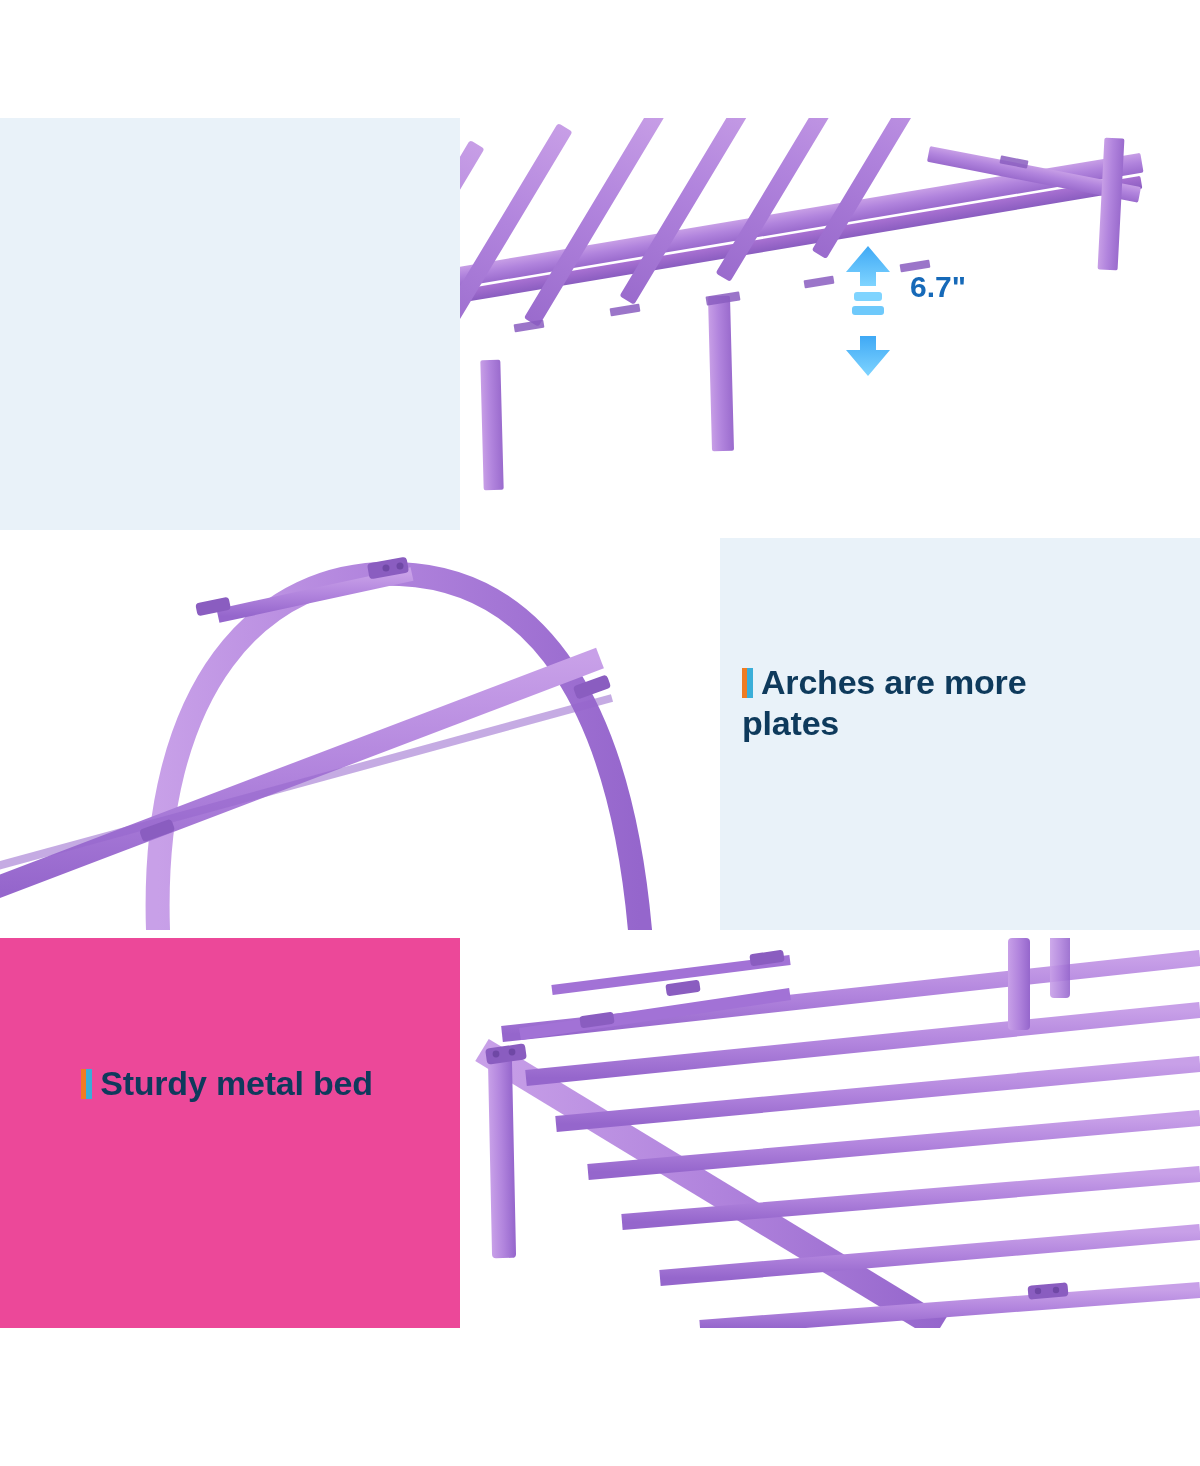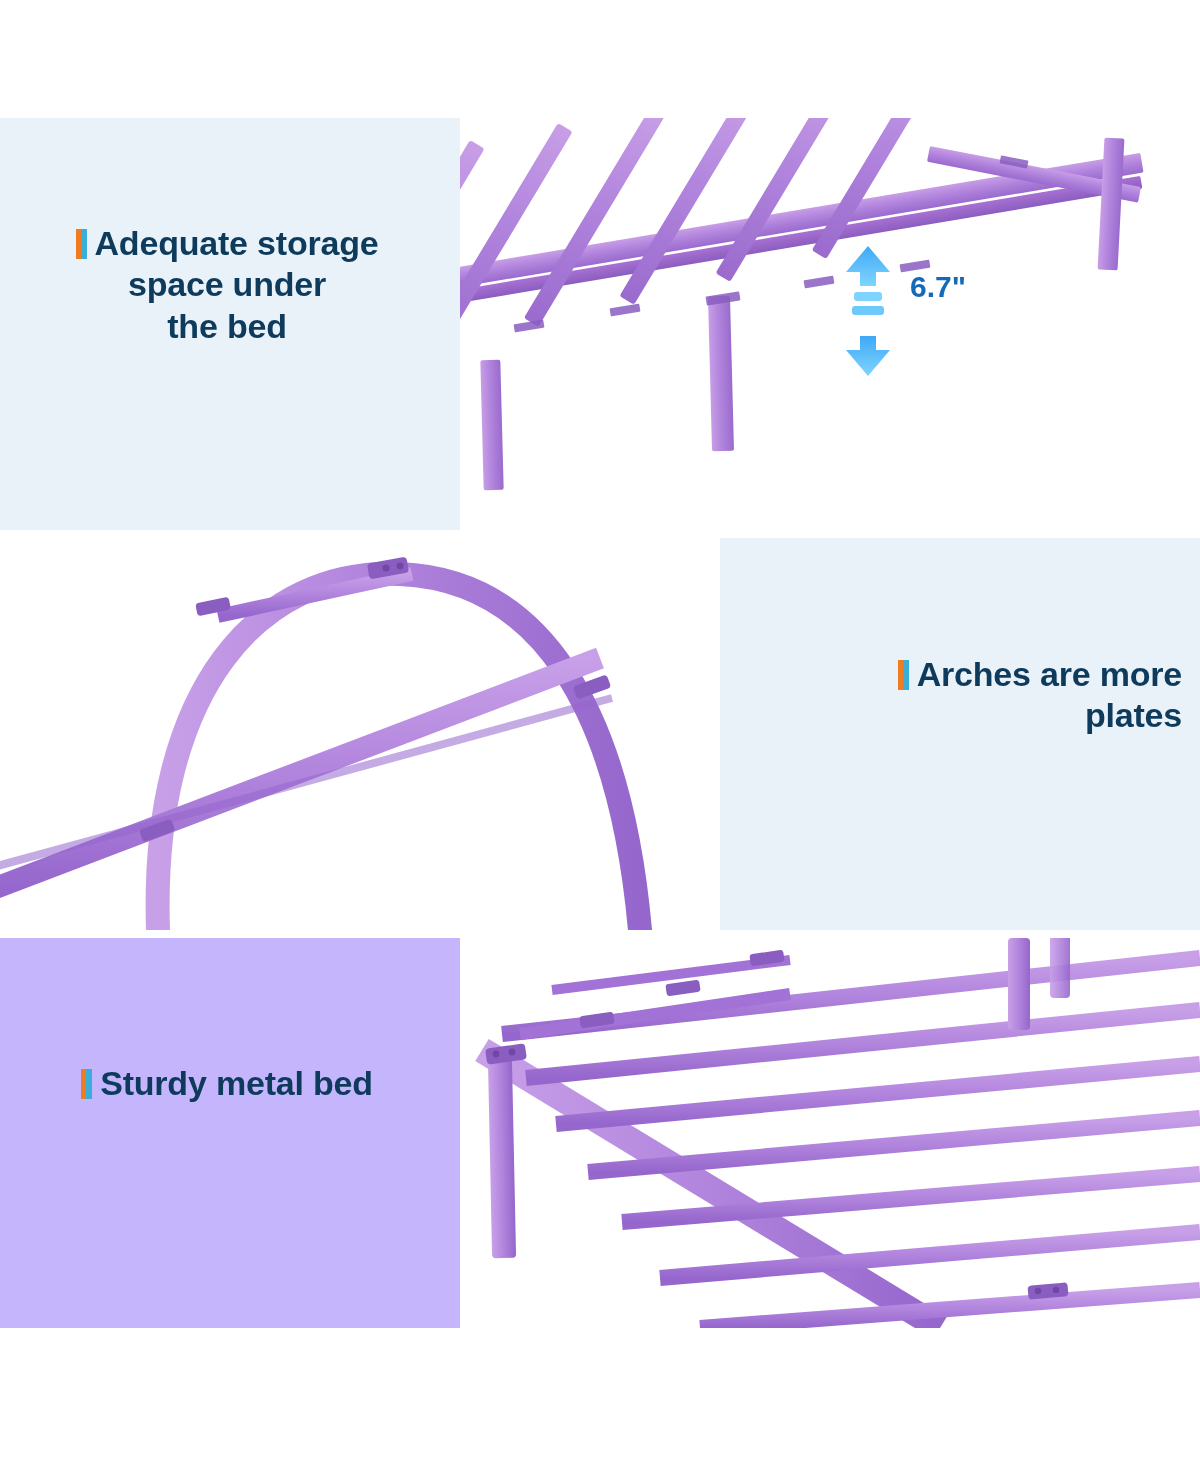--- a/index.html
+++ b/index.html
@@ -64,33 +64,33 @@
     left: 0;
     top: 0;
     width: 720px;
     height: 392px;
     background: #ffffff;
     overflow: hidden;
   }
   .p2-caption {
     position: absolute;
     left: 742px;
-    top: 116px;
+    top: 124px;
     width: 440px;
-    text-align: right;
+    text-align: left;
   }
 
   
   .panel3 {
     position: absolute;
     left: 0;
     top: 938px;
     width: 1200px;
     height: 390px;
-    background: #c4b5fd;
+    background: #ec4899;
     overflow: hidden;
   }
   .panel3-img {
     position: absolute;
     left: 460px;
     top: 0;
     width: 740px;
     height: 390px;
     background: #ffffff;
     overflow: hidden;
@@ -207,25 +207,20 @@
         </defs>
         <polygon points="30,0 52,26 38,26 38,40 22,40 22,26 8,26" fill="url(#ag)"></polygon>
         <rect x="16" y="46" width="28" height="9" rx="3" fill="#7fd4ff"></rect>
         <rect x="14" y="60" width="32" height="9" rx="3" fill="#6ec9fb"></rect>
         <polygon points="30,130 52,104 38,104 38,90 22,90 22,104 8,104" fill="url(#ag)"></polygon>
       </svg>
 
       <div class="arrow-label" style="left:450px; top:152px;">6.7"</div>
     </div>
 
-    <div class="p1-caption">
-      <span class="caption-text"><span class="bar"></span><span>Adequate storage</span></span>
-      <span class="caption-text">space under</span>
-      <span class="caption-text">the bed</span>
-    </div>
   </div>
 
   <div class="panel2">
 
     <div class="panel2-img">
 
       <svg width="720" height="392" viewBox="0 0 720 392" style="position:absolute; left:0; top:0;">
         <defs>
           <linearGradient id="pg" x1="0" y1="0" x2="1" y2="0">
             <stop offset="0%" stop-color="#c8a0e8"></stop>

